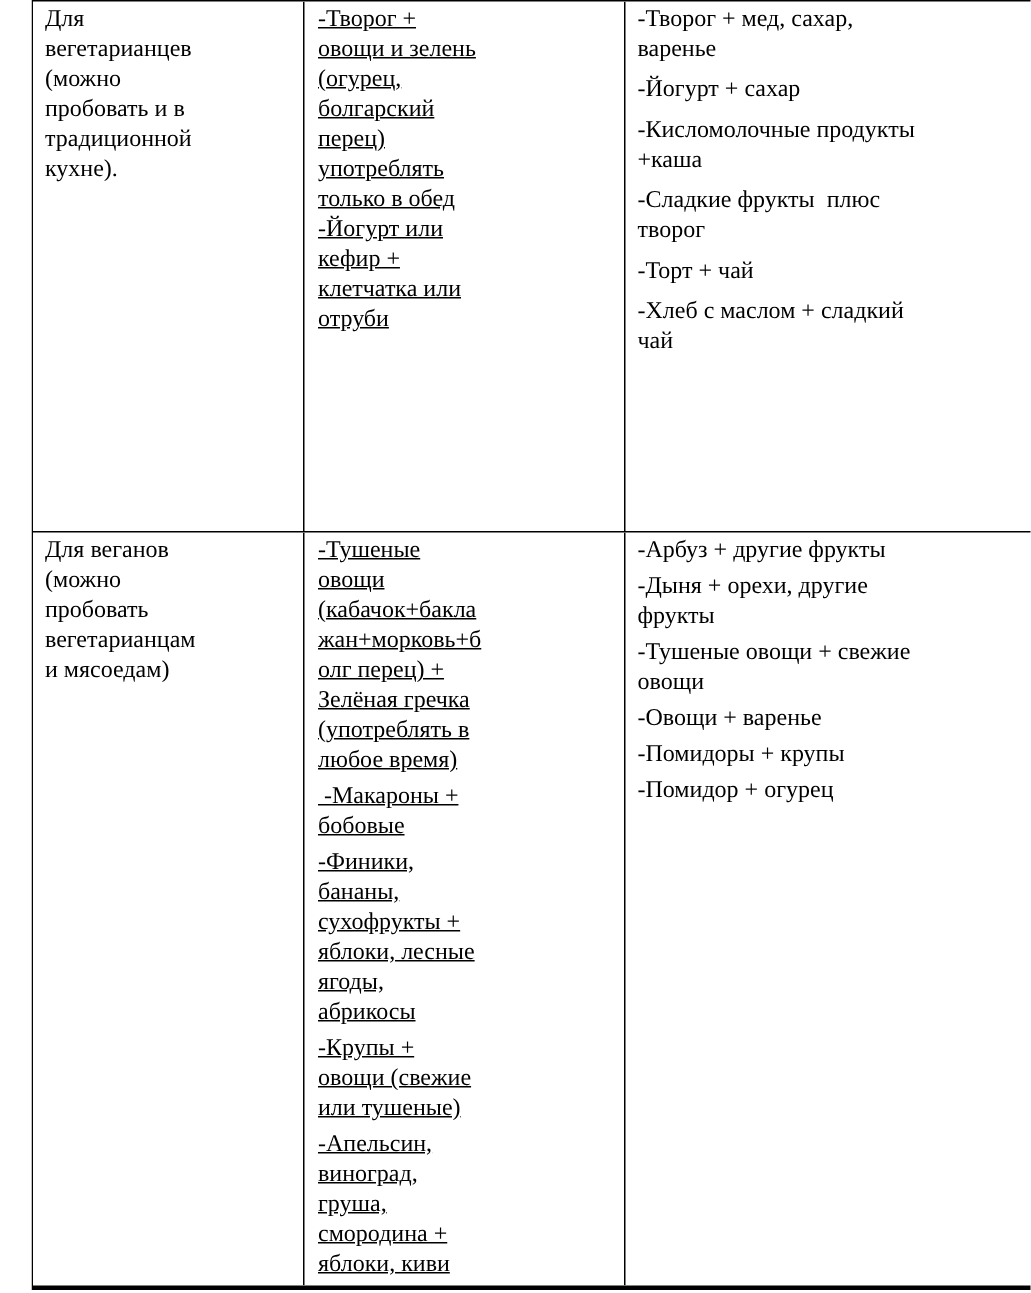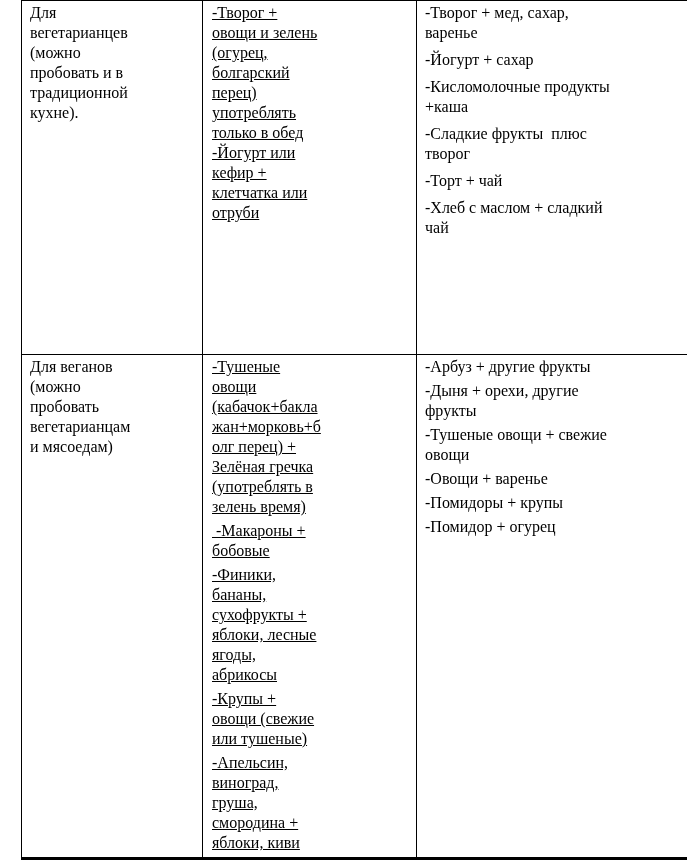--- a/index.html
+++ b/index.html
@@ -118,21 +118,21 @@
 и мясоедам)</p>
         </div>
       <div class="tcell col2 gap-sm">
           <p class="para">-Тушеные
 овощи
 (кабачок+бакла
 жан+морковь+б
 олг перец) +
 Зелёная гречка
 (употреблять в
-зелень время)</p>
+любое время)</p>
           <p class="para"> -Макароны +
 бобовые</p>
           <p class="para">-Финики,
 бананы,
 сухофрукты +
 яблоки, лесные
 ягоды,
 абрикосы</p>
           <p class="para">-Крупы +
 овощи (свежие

